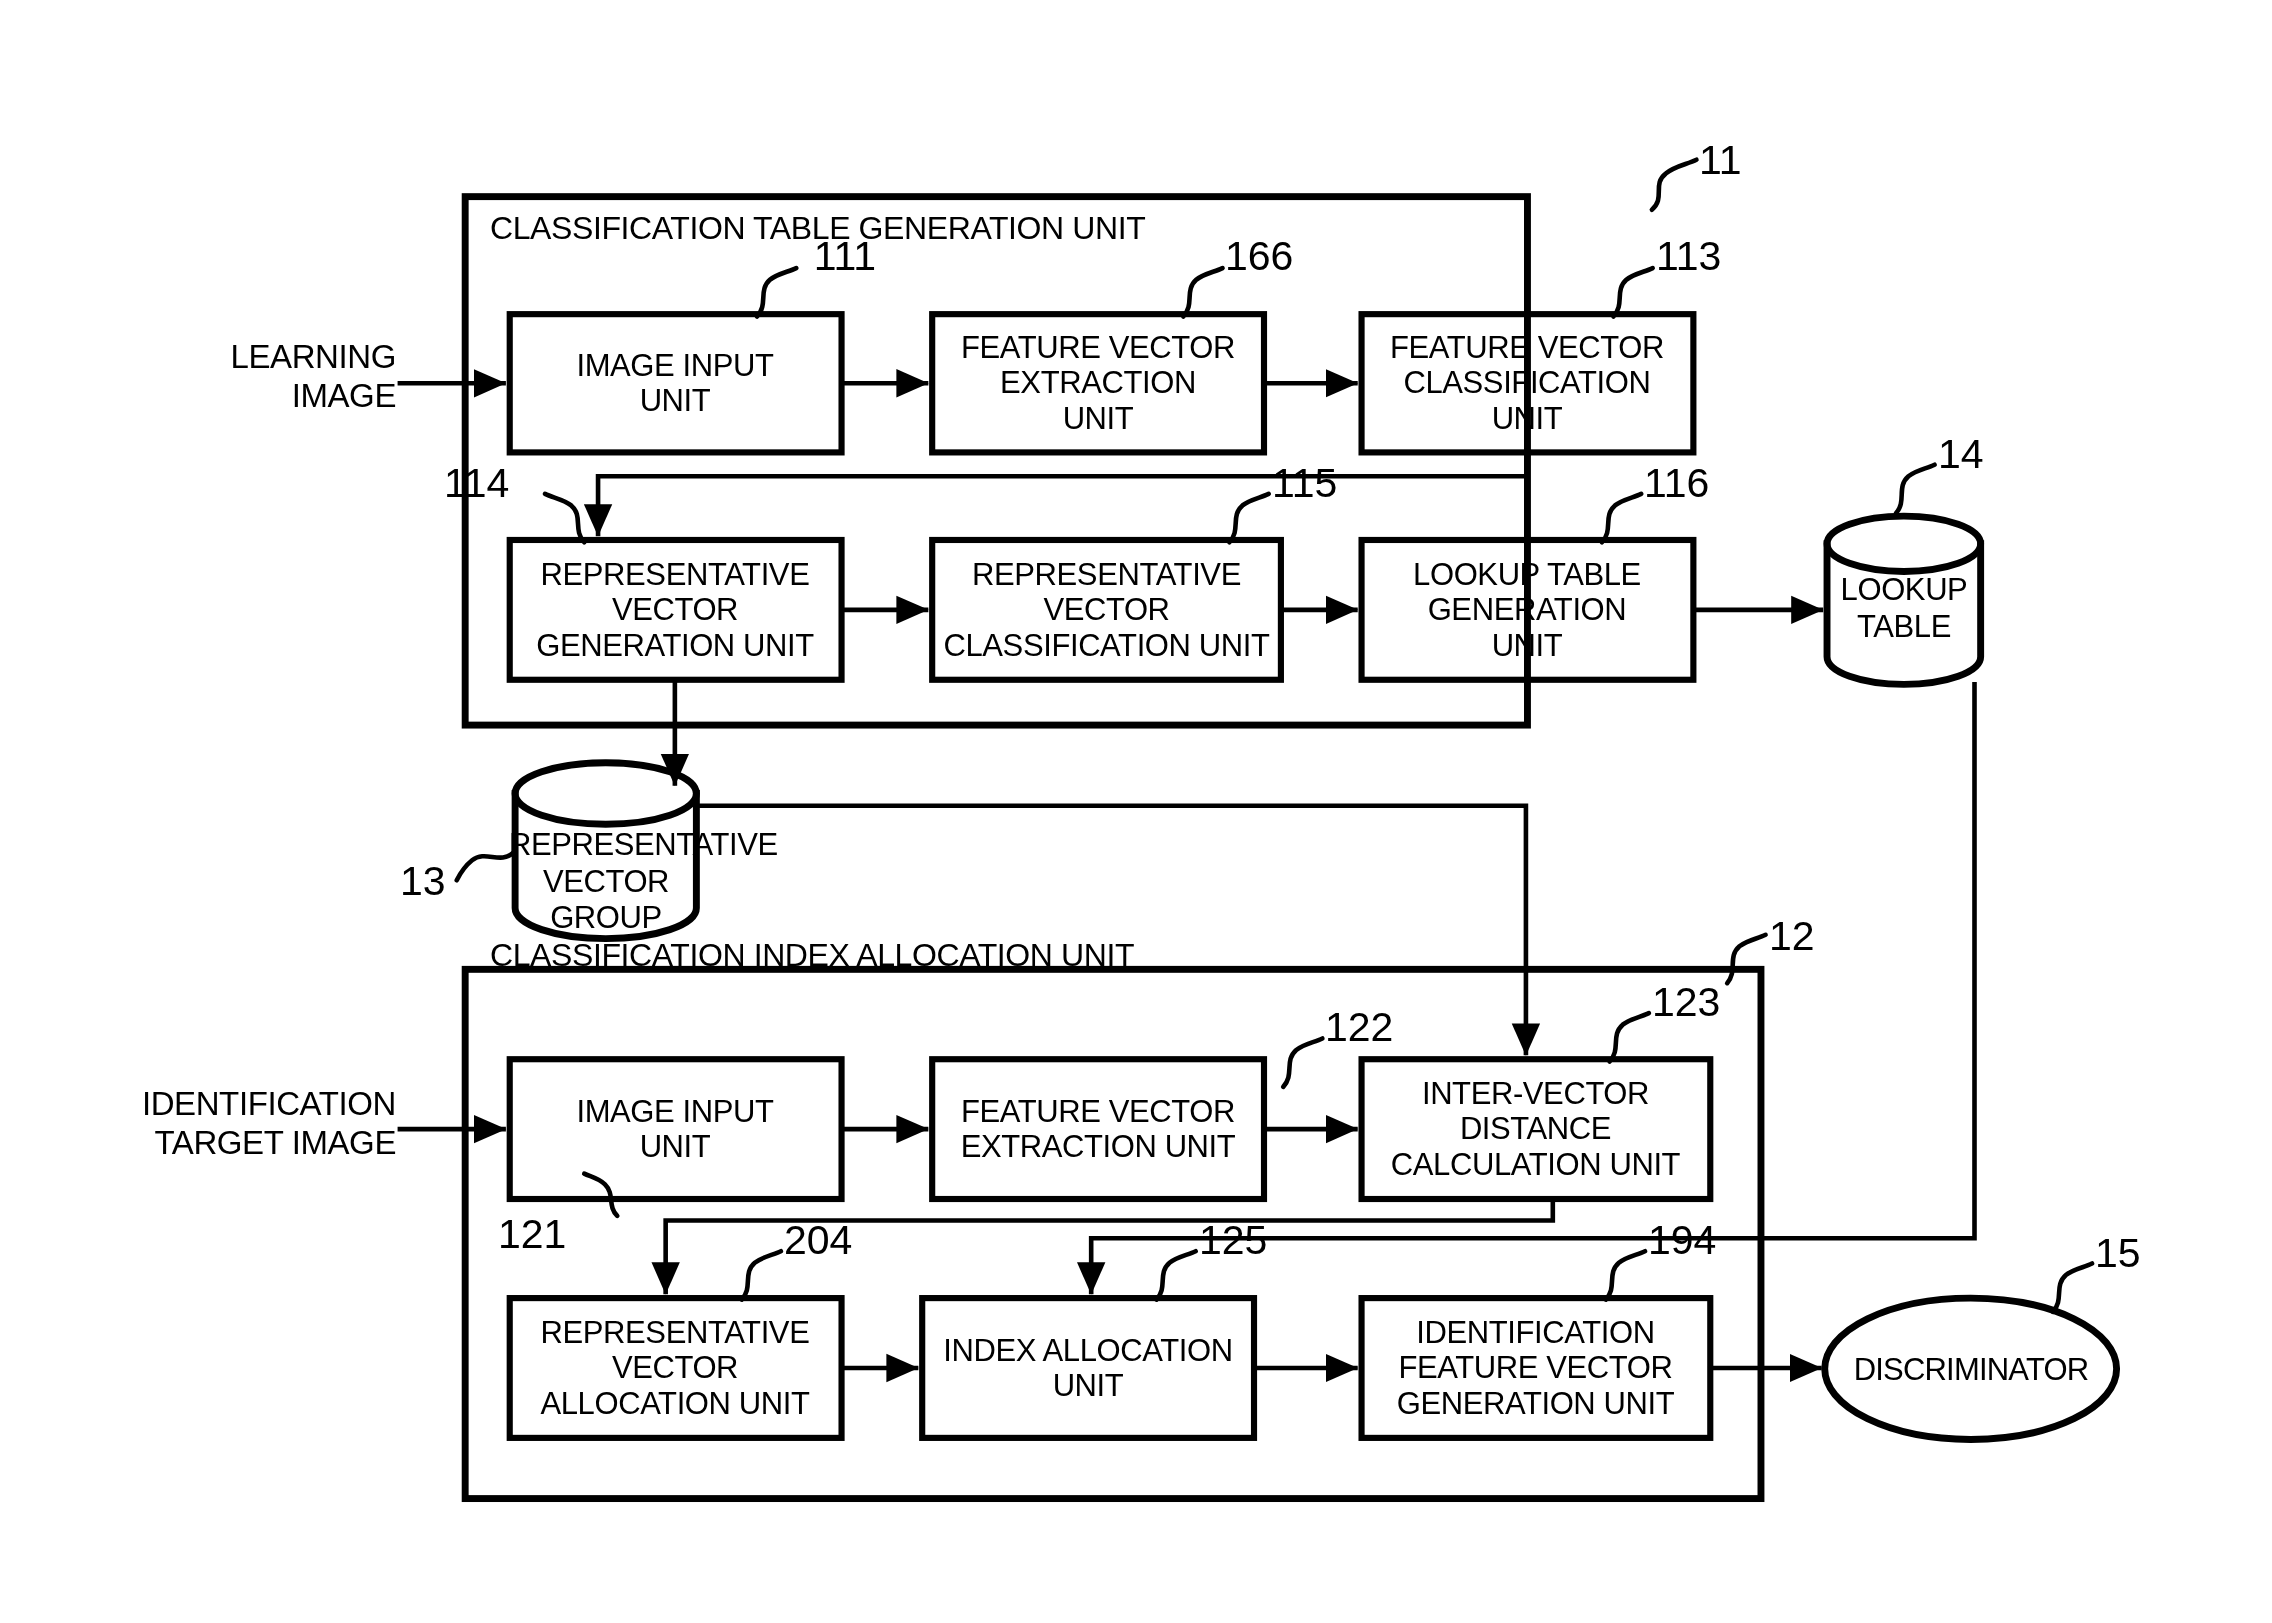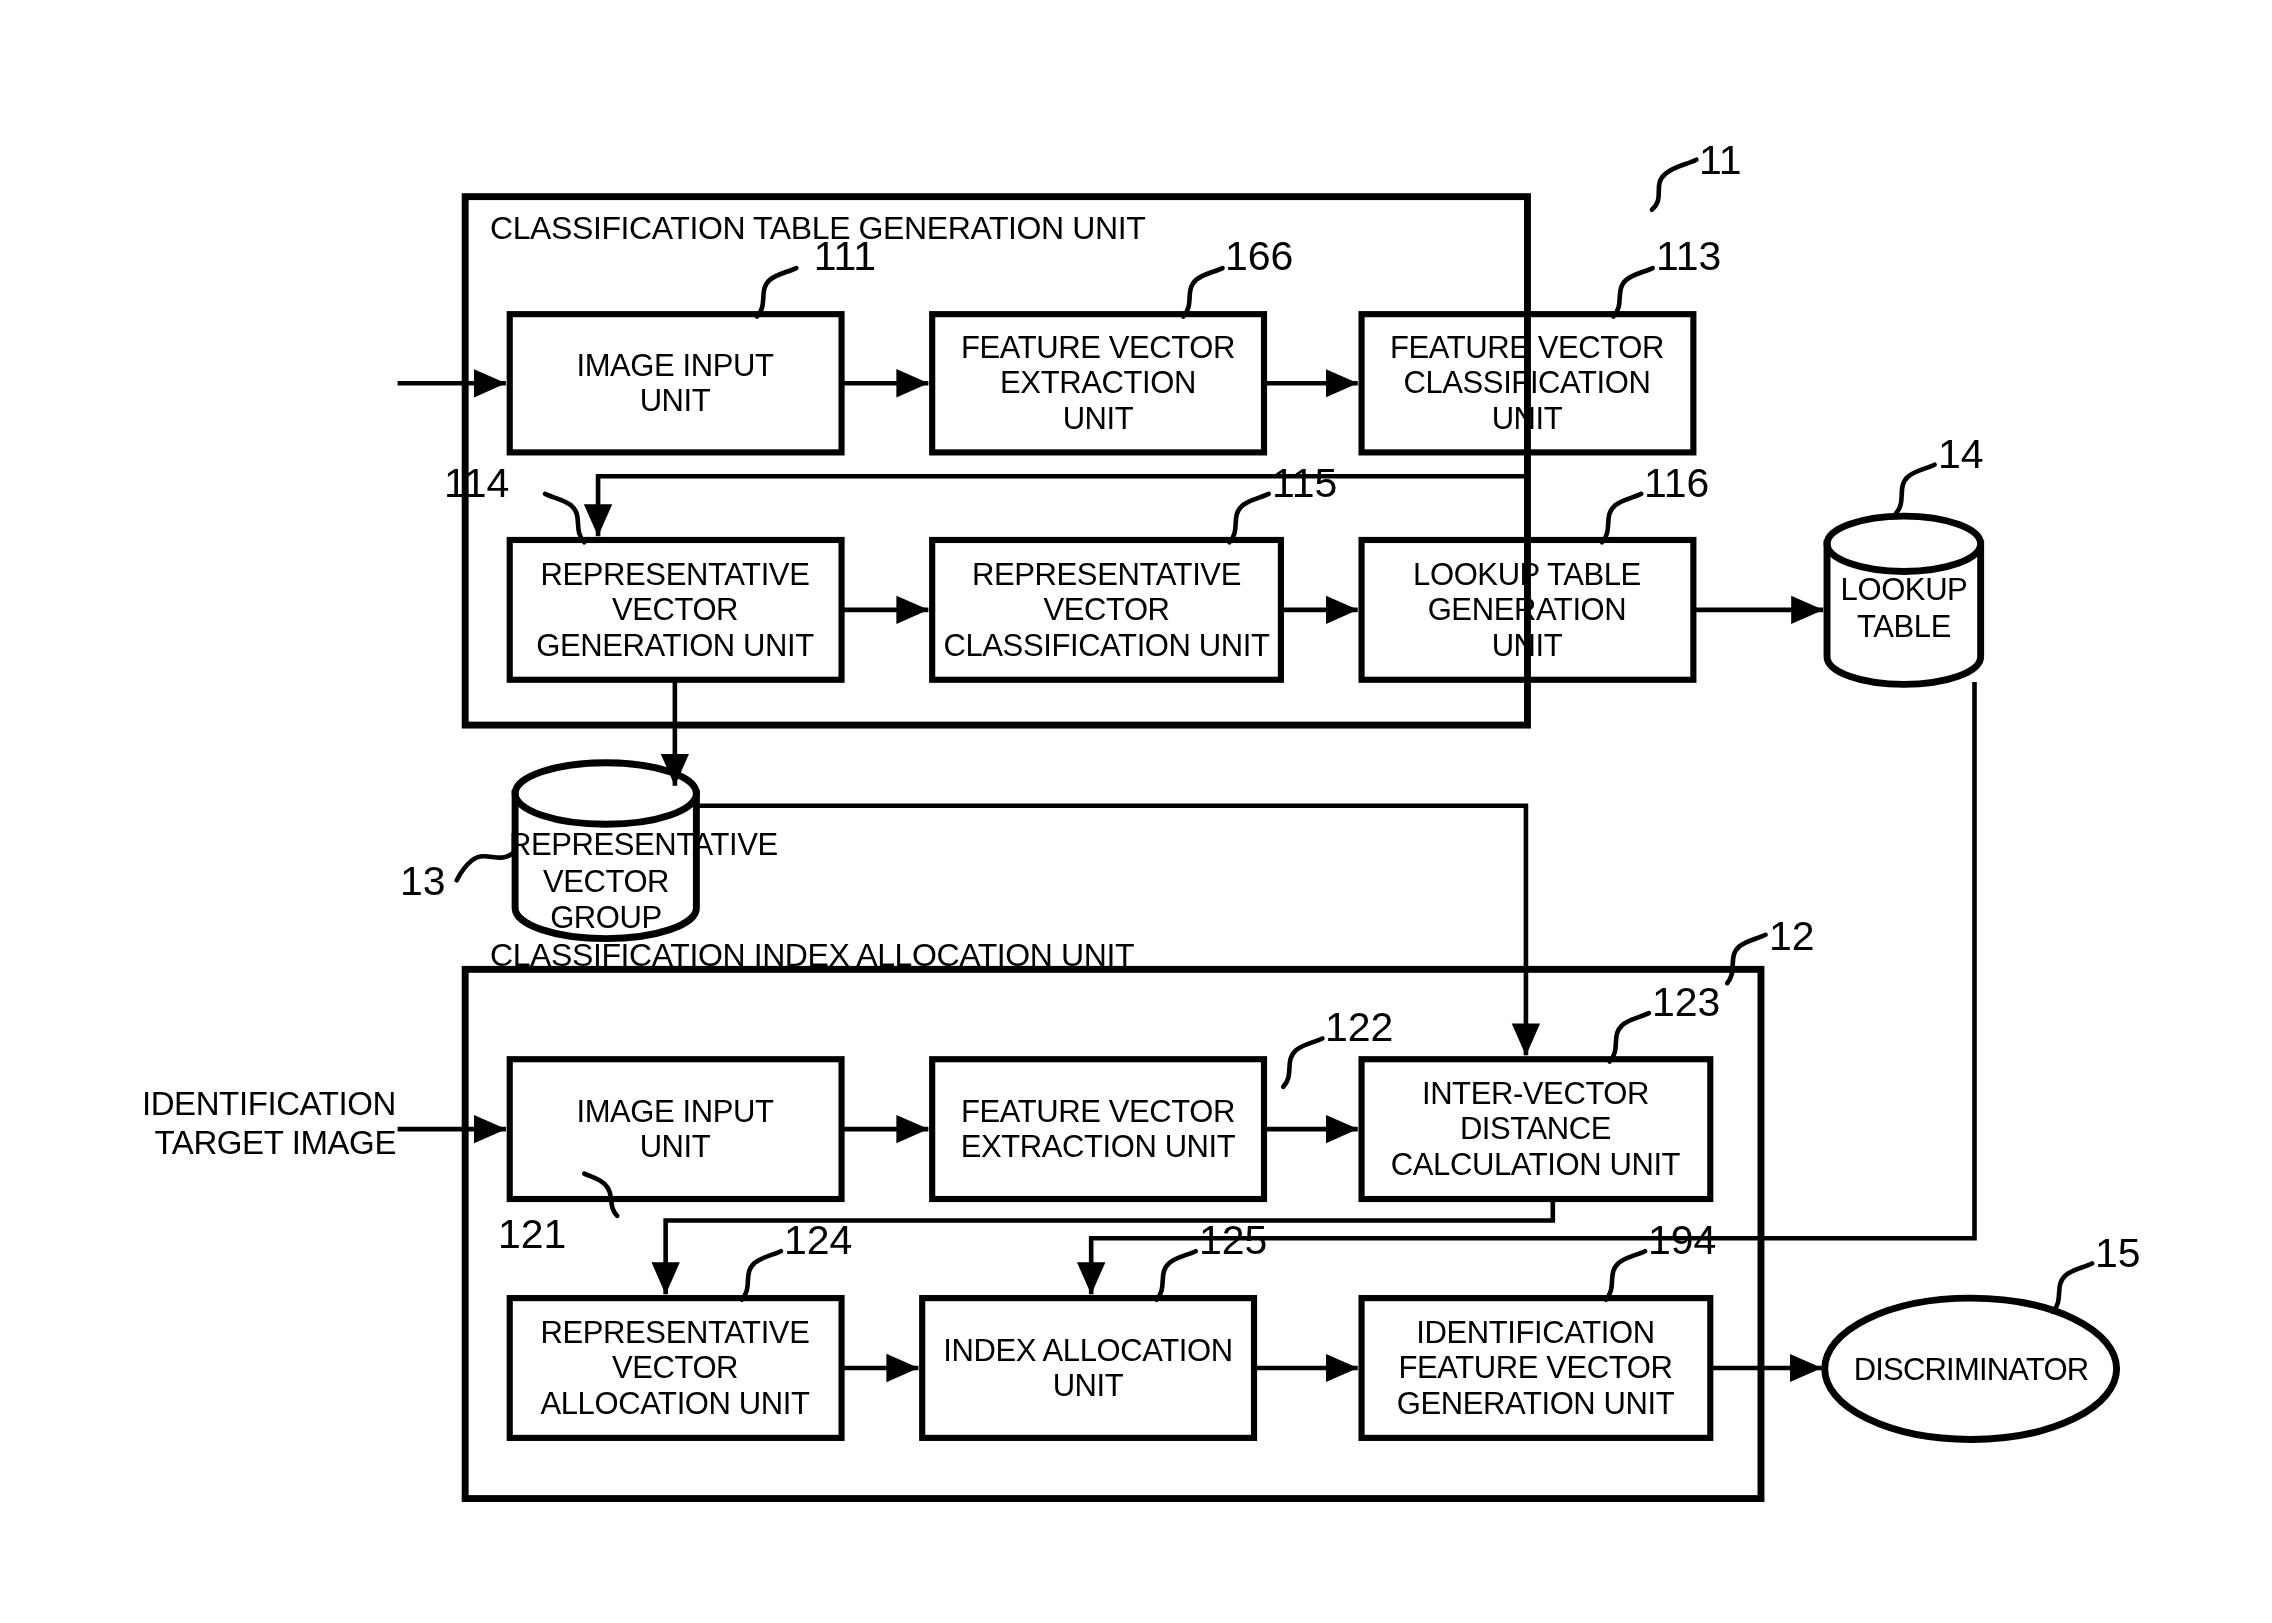--- a/index.html
+++ b/index.html
@@ -164,20 +164,21 @@
         <path d="M 1670 1415 C 1685 1399 1671 1381 1687 1367 C 1697 1359 1711 1357 1721 1352"></path>
         <path d="M 2095 1382 C 2110 1366 2096 1348 2112 1334 C 2122 1326 2136 1324 2146 1319"></path>
         <path d="M 965 1692 C 980 1676 966 1658 982 1644 C 992 1636 1006 1634 1016 1629"></path>
         <path d="M 1505 1692 C 1520 1676 1506 1658 1522 1644 C 1532 1636 1546 1634 1556 1629"></path>
         <path d="M 2090 1692 C 2105 1676 2091 1658 2107 1644 C 2117 1636 2131 1634 2141 1629"></path>
         <path d="M 2672 1708 C 2687 1692 2673 1674 2689 1660 C 2699 1652 2713 1650 2723 1645"></path>
       </g>
     </g>
   </svg>
 
+  <div class="txt inlabel" style="left:123px; top:338px; width:273px;">LEARNING<br>IMAGE</div>
 
   <div class="txt inlabel" style="left:77px; top:1085px; width:319px;">IDENTIFICATION<br>TARGET IMAGE</div>
 
   <div class="txt sectitle" style="left:490px; top:211px; width:922px; text-align:left;">CLASSIFICATION TABLE GENERATION UNIT</div>
 
   <div class="txt reflabel" style="left:1699px; top:138px; width:92px; text-align:left;">11</div>
 
   <div class="txt boxlabel" style="left:509px; top:314px; width:332px; height:138px;">IMAGE INPUT<br>UNIT</div>
   <div class="txt reflabel" style="left:799px; top:234px; width:92px; text-align:center;">111</div>
 
@@ -209,21 +210,21 @@
   <div class="txt boxlabel" style="left:509px; top:1059px; width:332px; height:140px;">IMAGE INPUT<br>UNIT</div>
   <div class="txt reflabel" style="left:498px; top:1212px; width:100px; text-align:left;">121</div>
 
   <div class="txt boxlabel" style="left:932px; top:1059px; width:332px; height:140px;">FEATURE VECTOR<br>EXTRACTION UNIT</div>
   <div class="txt reflabel" style="left:1325px; top:1005px; width:92px; text-align:left;">122</div>
 
   <div class="txt boxlabel" style="left:1361px; top:1059px; width:349px; height:140px;">INTER-VECTOR<br>DISTANCE<br>CALCULATION UNIT</div>
   <div class="txt reflabel" style="left:1652px; top:980px; width:92px; text-align:left;">123</div>
 
   <div class="txt boxlabel" style="left:509px; top:1298px; width:332px; height:140px;">REPRESENTATIVE<br>VECTOR<br>ALLOCATION UNIT</div>
-  <div class="txt reflabel" style="left:784px; top:1218px; width:92px; text-align:left;">124</div>
+  <div class="txt reflabel" style="left:784px; top:1218px; width:92px; text-align:left;">204</div>
 
   <div class="txt boxlabel" style="left:922px; top:1298px; width:332px; height:140px;">INDEX ALLOCATION<br>UNIT</div>
   <div class="txt reflabel" style="left:1199px; top:1218px; width:92px; text-align:left;">125</div>
 
   <div class="txt boxlabel" style="left:1361px; top:1298px; width:349px; height:140px;">IDENTIFICATION<br>FEATURE VECTOR<br>GENERATION UNIT</div>
   <div class="txt reflabel" style="left:1648px; top:1218px; width:92px; text-align:left;">194</div>
 
   <div class="ellipse-text" style="left:1825px; top:1352px; width:292px;">DISCRIMINATOR</div>
   <div class="txt reflabel" style="left:2095px; top:1231px; width:92px; text-align:left;">15</div>
 

